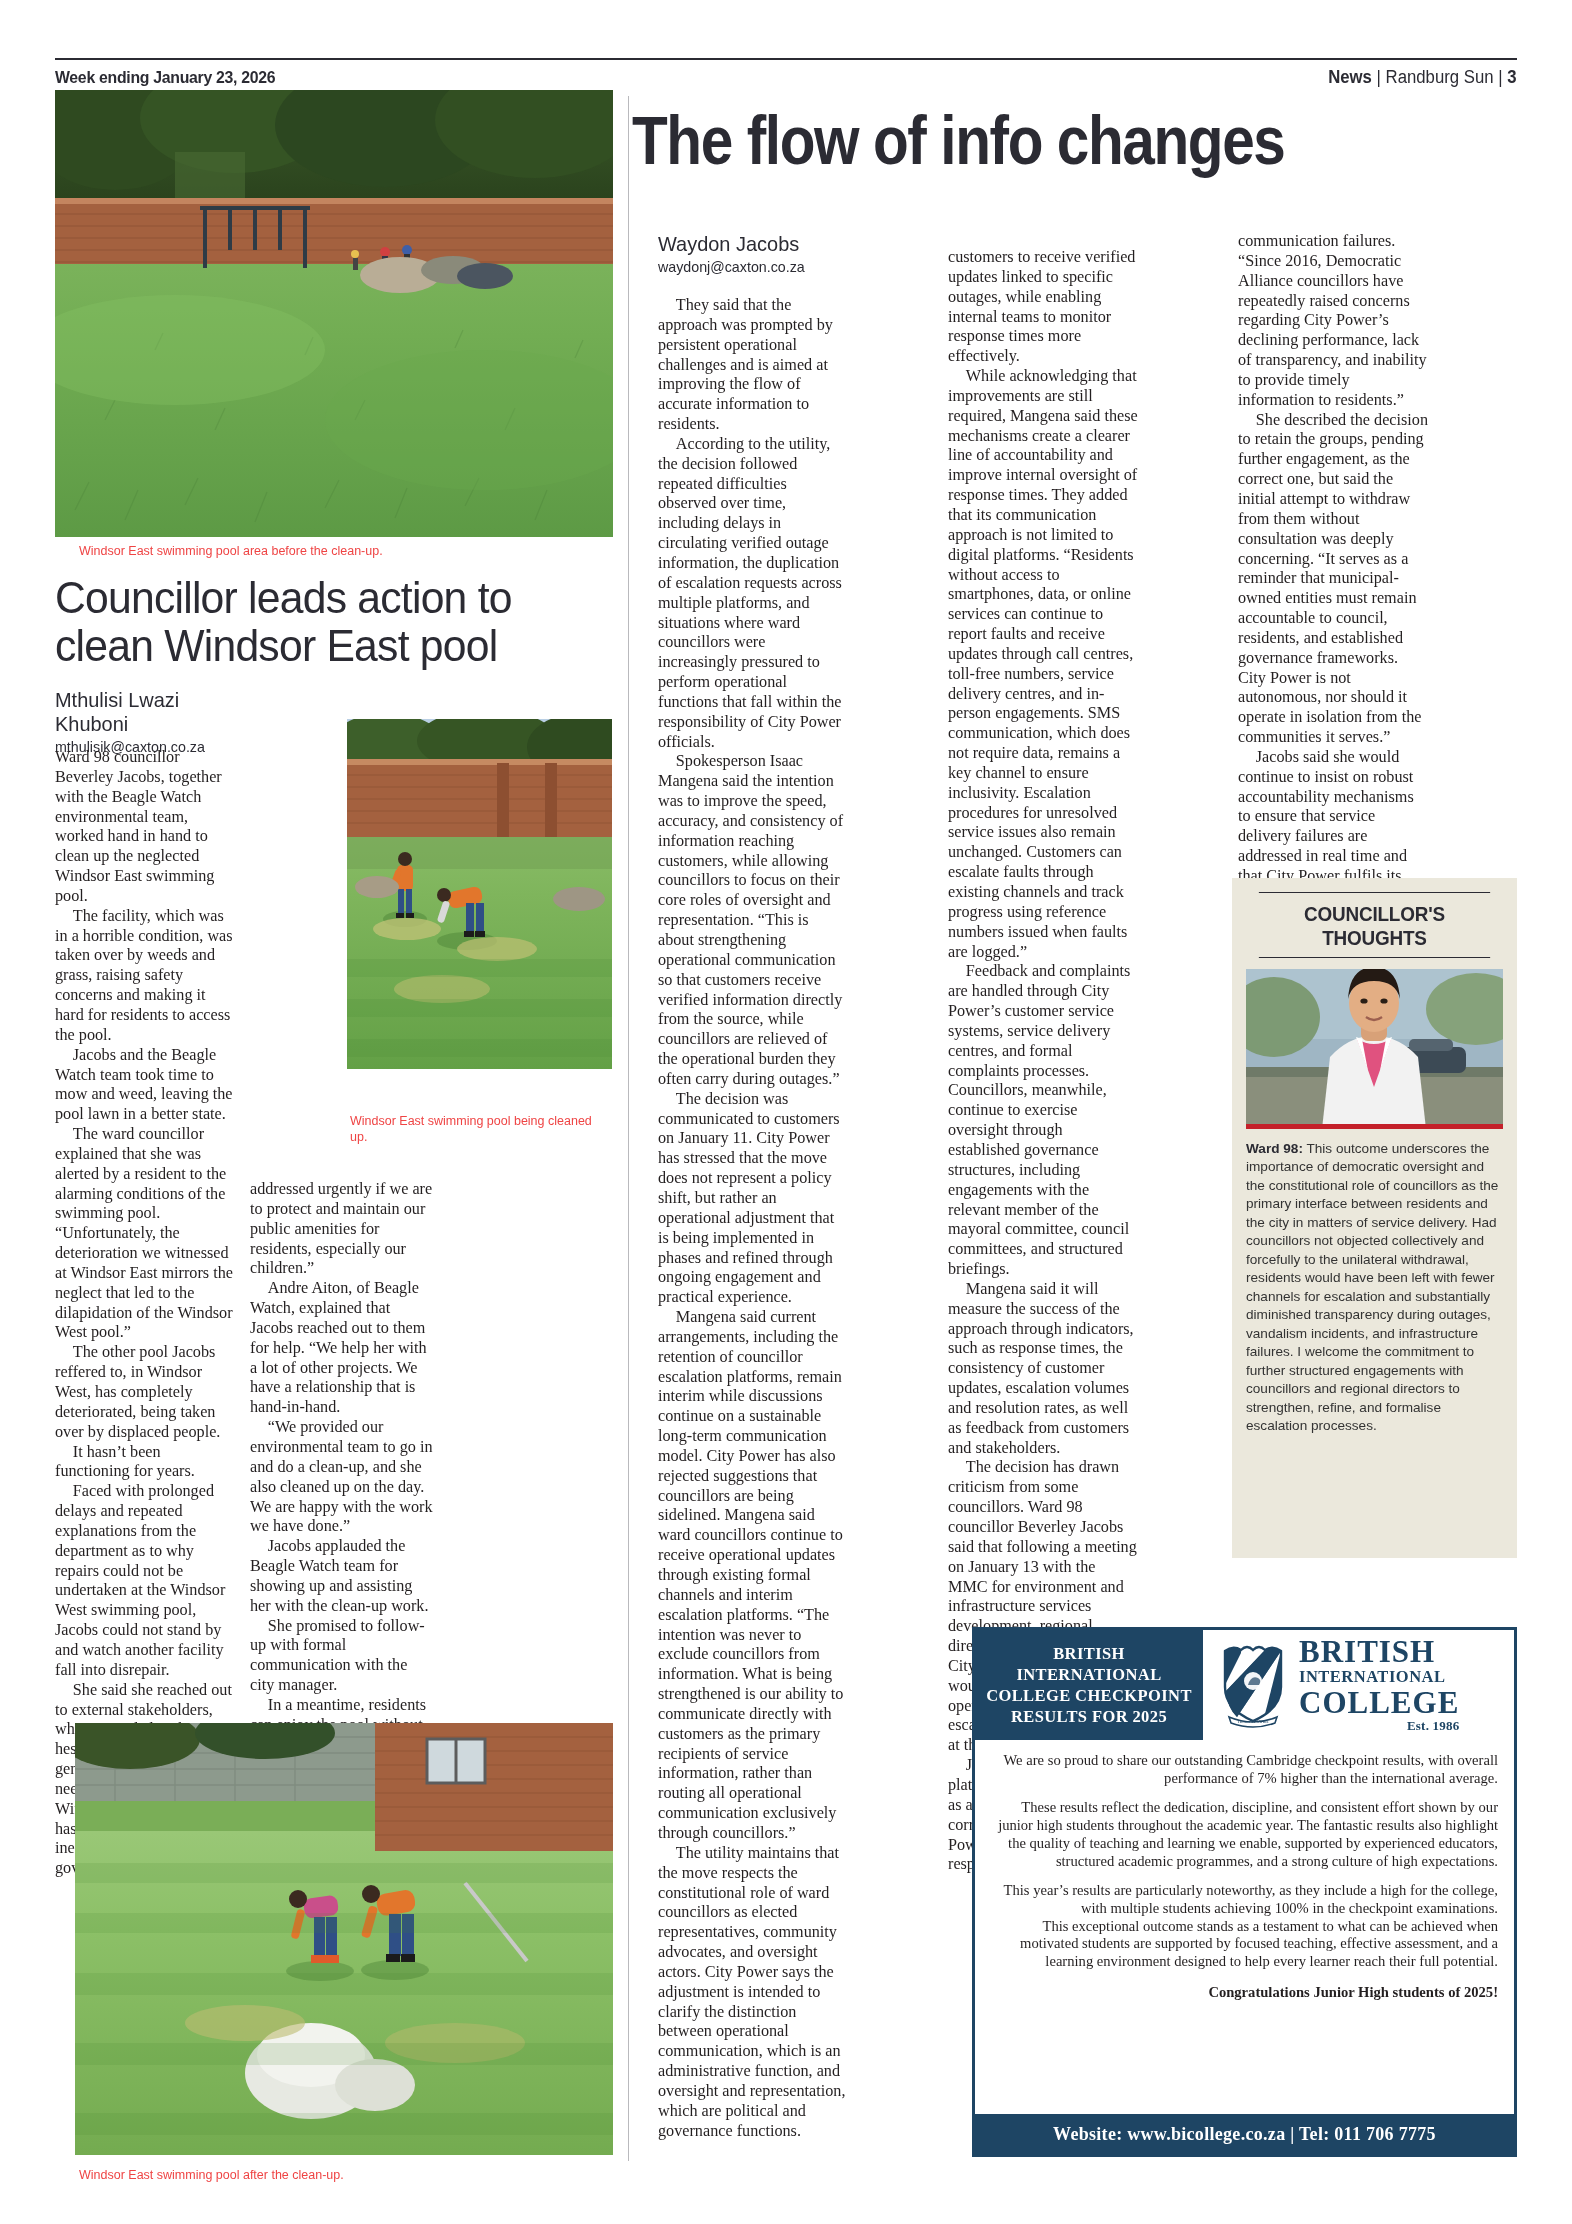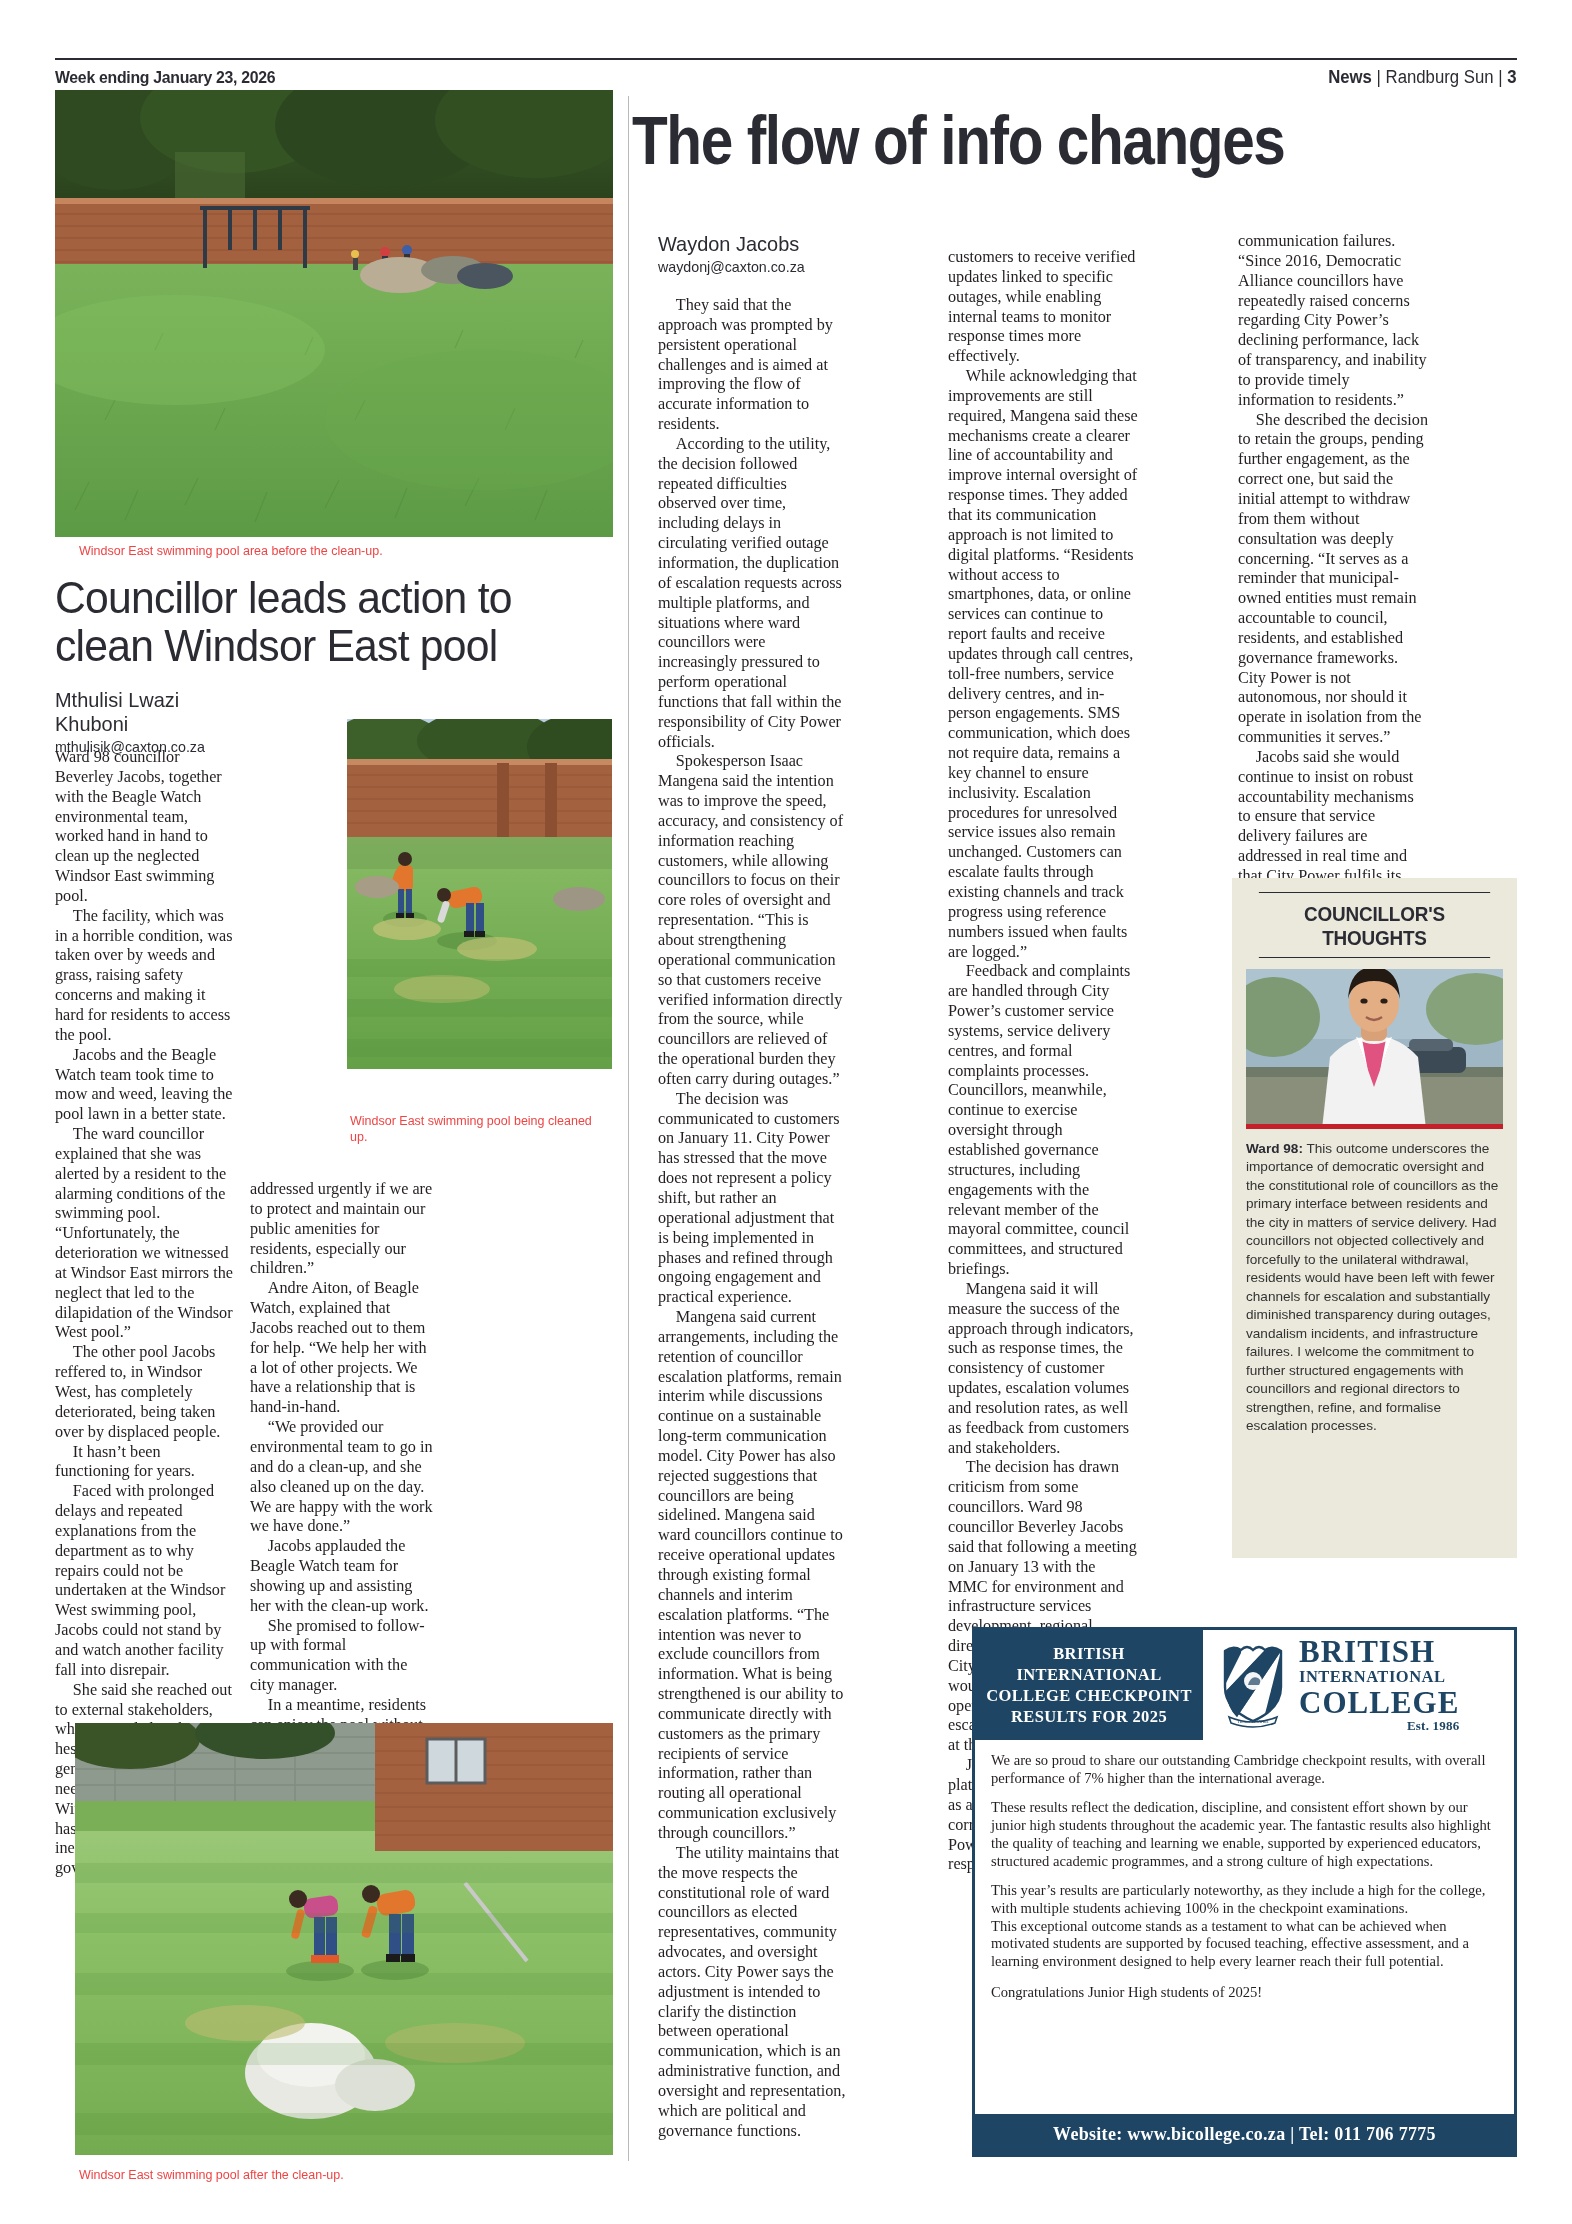--- a/index.html
+++ b/index.html
@@ -162,24 +162,24 @@
   }
   #ad-top .wordmark .l1 { font-size: 31px; font-weight: bold; letter-spacing: 1px; line-height: 1; }
   #ad-top .wordmark .l2 { font-size: 16.5px; font-weight: bold; letter-spacing: 0.5px; line-height: 1.25; }
   #ad-top .wordmark .l3 { font-size: 31px; font-weight: bold; letter-spacing: 1px; line-height: 1; position: relative; }
   #ad-top .wordmark .est { font-size: 13px; font-weight: bold; text-align: right; letter-spacing: 0.2px; }
 
   #ad-body { padding: 12px 16px 4px 16px; }
   #ad-body p {
     margin: 0 0 11px 0;
     font-family: "Liberation Serif", serif;
-    font-size: 14.6px; line-height: 1.23; color: #231f20;
+    font-size: 14.6px; line-height: 1.23; color: #231f20; text-align: right;
   }
   #ad-body p.tight { margin-bottom: 0; }
-  #ad-body p.congrats { font-weight: normal; margin-top: 13px; margin-bottom: 4px; }
+  #ad-body p.congrats { font-weight: bold; margin-top: 13px; margin-bottom: 4px; }
   #ad-footer {
     position: absolute; left: 0; right: 0; bottom: 0; height: 40px;
     background: #1e4564; color: #fff;
     display: flex; align-items: center; justify-content: center;
     font-family: "Liberation Serif", serif; font-weight: bold; font-size: 18px;
     letter-spacing: 0.3px;
   }
 </style>
 </head>
 <body>

